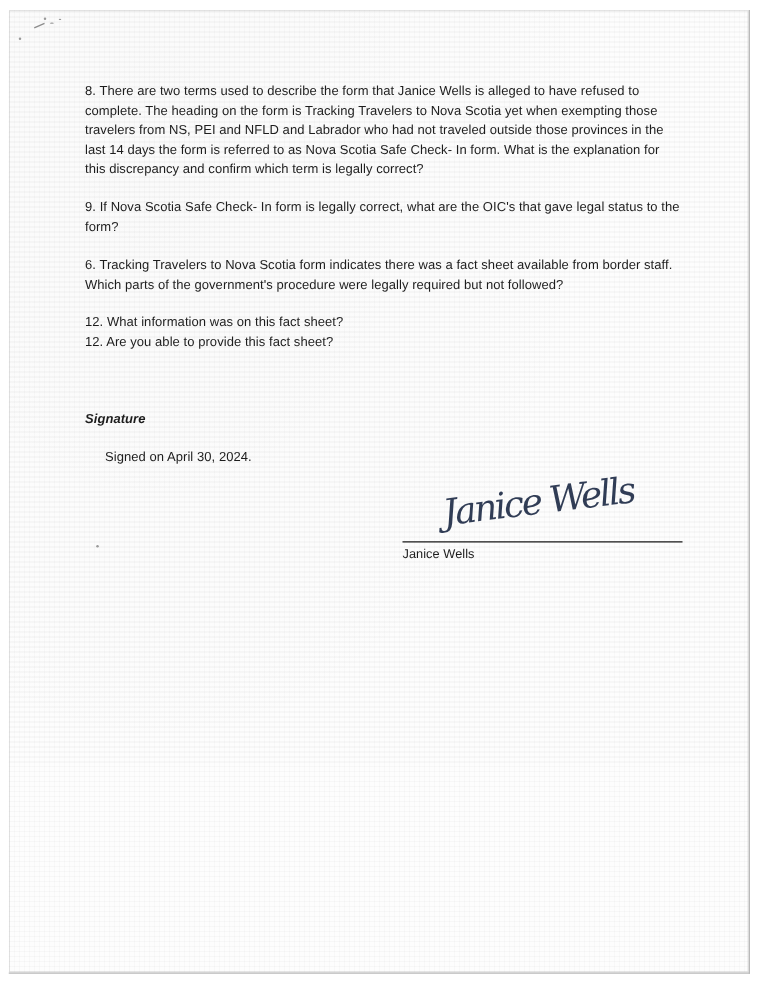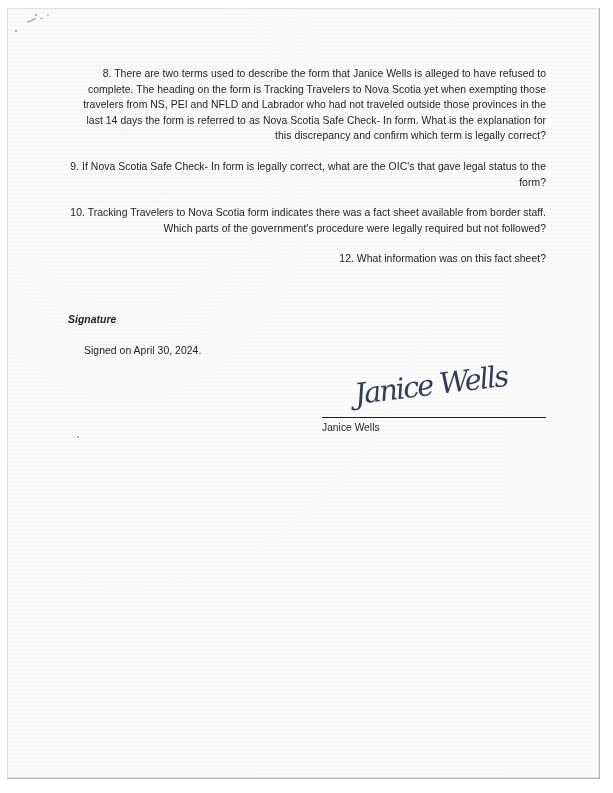--- a/index.html
+++ b/index.html
@@ -47,21 +47,21 @@
     left: 68px;
     top: 66px;
     width: 478px;
     color: #1d1d1d;
     font-size: 10.4px;
     line-height: 15.6px;
     letter-spacing: 0.05px;
   }
   .para {
     margin: 0 0 15px 0;
-    text-align: right;
+    text-align: left;
   }
   .para.tight {
     margin-bottom: 0;
   }
   .para-group {
     margin: 0 0 15px 0;
   }
   .sig-block {
     margin-top: 46px;
   }
@@ -128,24 +128,25 @@
     <div class="speck" style="left:70px; top:428px; width:2px; height:2px;"></div>
     <div class="stray-mark" style="left:20px; top:12px; width:9px; height:1px; transform: rotate(-24deg);"></div>
   </div>
 
   <div class="content">
 
     <p class="para">8. There are  two terms used to describe the form that Janice Wells is alleged to have refused to complete. The heading on the form is Tracking Travelers to Nova Scotia yet when exempting those travelers from NS, PEI and NFLD and Labrador who had not traveled outside those provinces in the last 14 days the form is referred to as Nova Scotia Safe Check- In form. What is the explanation for this discrepancy and confirm which term is legally correct?</p>
 
     <p class="para">9. If Nova Scotia Safe Check- In form is legally correct, what are the OIC's that gave legal status to the form?</p>
 
-    <p class="para">10. Tracking Travelers to Nova Scotia form indicates there was a fact sheet available from border staff. Which parts of the government's procedure were legally required but not followed?</p>
+    <p class="para">6. Tracking Travelers to Nova Scotia form indicates there was a fact sheet available from border staff. Which parts of the government's procedure were legally required but not followed?</p>
 
     <div class="para-group">
       <p class="para tight">12. What information was on this fact sheet?</p>
+      <p class="para tight">12. Are you able to provide this fact sheet?</p>
     </div>
 
     <div class="sig-block">
       <p class="sig-label">Signature</p>
       <p class="sig-date">Signed on April  30, 2024.</p>
 
       <div class="sig-area">
         <div class="sig-script">Janice Wells</div>
         <div class="sig-line"></div>
         <div class="sig-name">Janice Wells</div>

